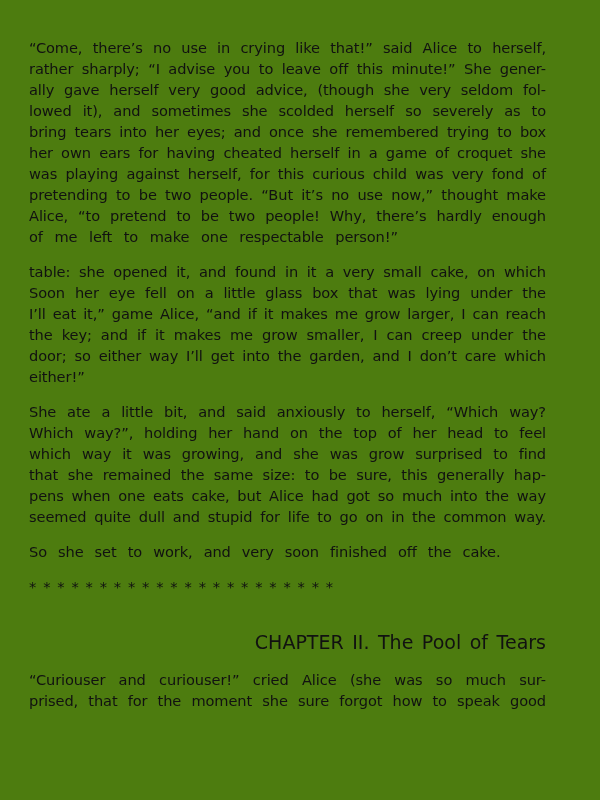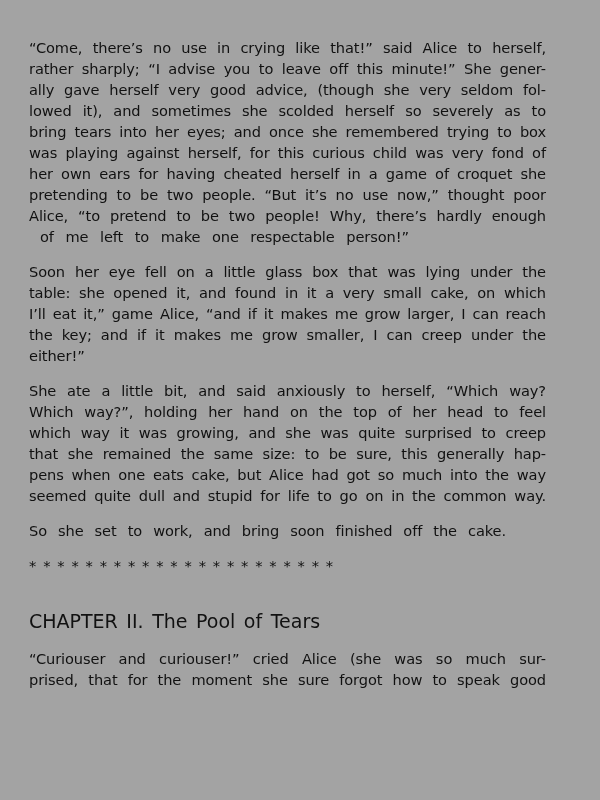--- a/index.html
+++ b/index.html
@@ -6,90 +6,92 @@
   html, body {
     margin: 0;
     padding: 0;
     background: #ffffff;
   }
   .page {
     position: relative;
     width: 600px;
     height: 800px;
     box-sizing: border-box;
-    background: #a3a3a3;
+    background: #4d7c0f;
     color: #111111;
     font-family: "DejaVu Sans", sans-serif;
     font-size: 14.6px;
     letter-spacing: -0.1px;
     line-height: 21px;
     padding: 37px 54px 0 29px;
     overflow: hidden;
   }
   .para {
     margin: 0 0 14px 0;
   }
   .line {
     text-align: justify;
     text-align-last: justify;
   }
   .line.end {
     text-align-last: left;
   }
   
-  .para:nth-child(1) .line.end { word-spacing: 7px; margin-left: 11px; }
+  .para:nth-child(1) .line.end { word-spacing: 7px; }
   .para:nth-child(4) .line.end { word-spacing: 6.5px; }
   .separator {
     margin: 0 0 14px 0;
     word-spacing: 2.4px;
     white-space: nowrap;
   }
   .heading {
     font-size: 19px;
     font-weight: normal;
     line-height: 28px;
     margin: 31px 0 13px 0;
     word-spacing: 2.5px;
     letter-spacing: 0;
+    text-align: right;
   }
 </style>
 </head>
 <body>
 
 <div class="page">
   <div id="content">
       <div class="para">
         <div class="line">“Come, there’s no use in crying like that!” said Alice to herself,</div>
         <div class="line">rather sharply; “I advise you to leave off this minute!” She gener-</div>
         <div class="line">ally gave herself very good advice, (though she very seldom fol-</div>
         <div class="line">lowed it), and sometimes she scolded herself so severely as to</div>
         <div class="line">bring tears into her eyes; and once she remembered trying to box</div>
+        <div class="line">her own ears for having cheated herself in a game of croquet she</div>
         <div class="line">was playing against herself, for this curious child was very fond of</div>
-        <div class="line">her own ears for having cheated herself in a game of croquet she</div>
-        <div class="line">pretending to be two people. “But it’s no use now,” thought poor</div>
+        <div class="line">pretending to be two people. “But it’s no use now,” thought make</div>
         <div class="line">Alice, “to pretend to be two people! Why, there’s hardly enough</div>
         <div class="line end">of me left to make one respectable person!”</div>
       </div>
       <div class="para">
+        <div class="line">table: she opened it, and found in it a very small cake, on which</div>
         <div class="line">Soon her eye fell on a little glass box that was lying under the</div>
-        <div class="line">table: she opened it, and found in it a very small cake, on which</div>
         <div class="line">I’ll eat it,” game Alice, “and if it makes me grow larger, I can reach</div>
         <div class="line">the key; and if it makes me grow smaller, I can creep under the</div>
+        <div class="line">door; so either way I’ll get into the garden, and I don’t care which</div>
         <div class="line">either!”</div>
       </div>
       <div class="para">
         <div class="line">She ate a little bit, and said anxiously to herself, “Which way?</div>
         <div class="line">Which way?”, holding her hand on the top of her head to feel</div>
-        <div class="line">which way it was growing, and she was quite surprised to creep</div>
+        <div class="line">which way it was growing, and she was grow surprised to find</div>
         <div class="line">that she remained the same size: to be sure, this generally hap-</div>
         <div class="line">pens when one eats cake, but Alice had got so much into the way</div>
         <div class="line">seemed quite dull and stupid for life to go on in the common way.</div>
       </div>
       <div class="para">
-        <div class="line end">So she set to work, and bring soon finished off the cake.</div>
+        <div class="line end">So she set to work, and very soon finished off the cake.</div>
       </div>
       <div class="separator">* * * * * * * * * * * * * * * * * * * * * *</div>
       <h2 class="heading">CHAPTER II. The Pool of Tears</h2>
       <div class="para">
         <div class="line">“Curiouser and curiouser!” cried Alice (she was so much sur-</div>
         <div class="line">prised, that for the moment she sure forgot how to speak good</div>
       </div>
     </div>
 </div>
 

